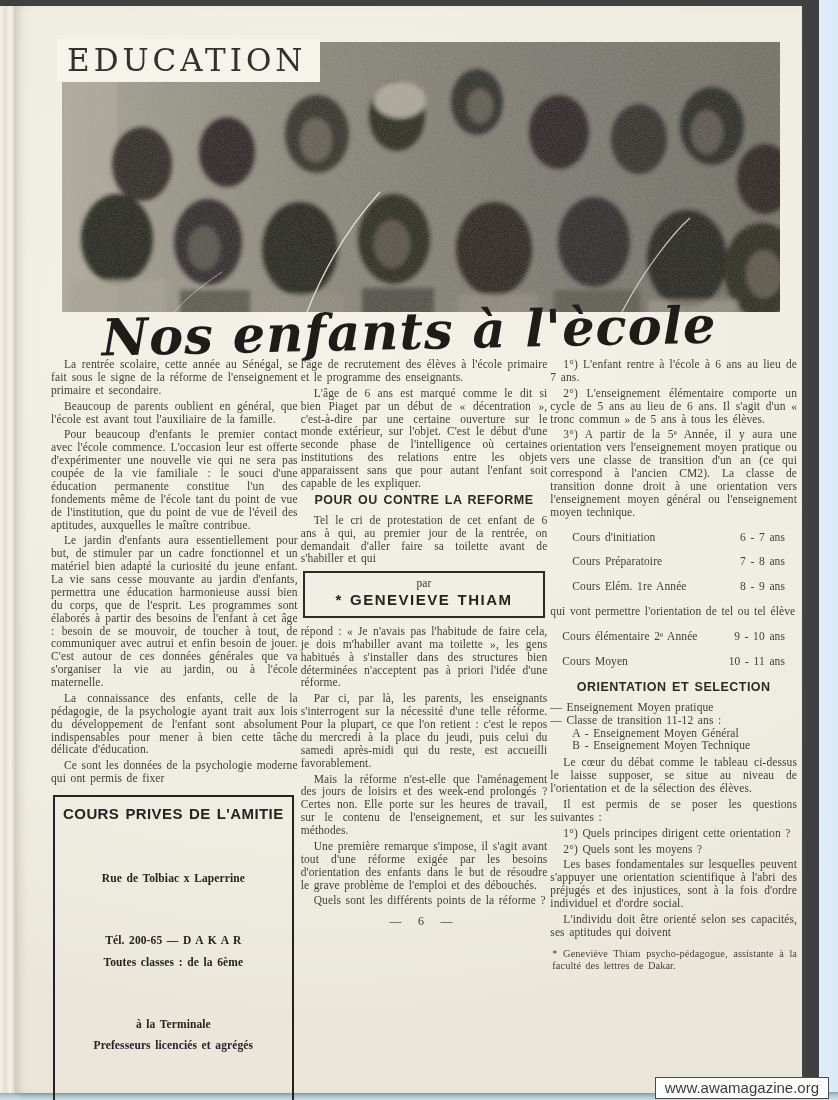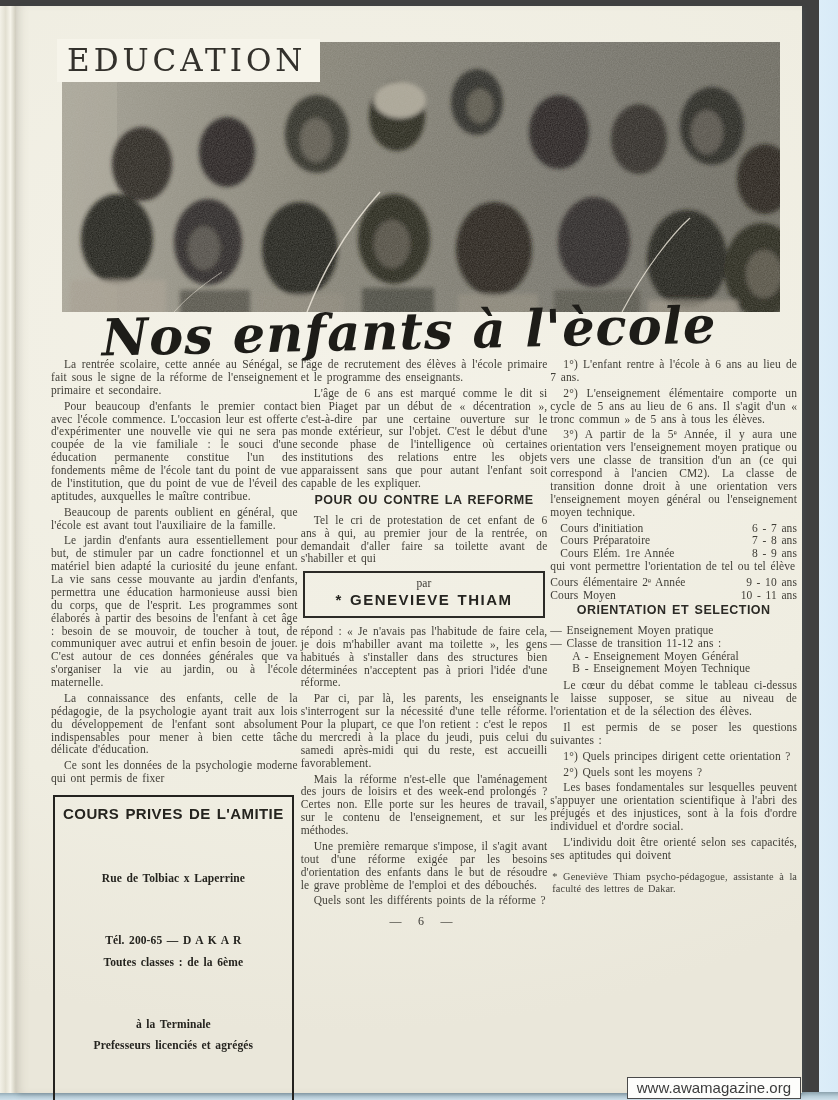--- a/index.html
+++ b/index.html
@@ -41,36 +41,36 @@
   .byline-name{font-family:"Liberation Sans",sans-serif;font-weight:bold;font-size:15px;
          letter-spacing:1.5px;color:#262521;margin-top:2px;}
 
   .ad-box{border:2px solid #24231f;margin:10px 4px 0 2px;padding:9px 8px 11px;text-align:center;
          font-family:"Liberation Serif",serif;color:#25241f;}
   .ad-title{font-family:"Liberation Sans",sans-serif;font-weight:bold;font-size:15px;
          letter-spacing:.4px;margin-bottom:6px;}
   .ad-line{font-weight:bold;font-size:11.5px;line-height:1.25;margin-top:48px;}
   .ad-gap{margin-top:7px;}
 
-  .course-row{display:flex;justify-content:space-between;text-indent:0;margin:0;align-items:center;}
+  .course-row{display:flex;justify-content:space-between;text-indent:0;margin:12px;align-items:center;}
   .course-row .crs{white-space:nowrap;}
   .course-row .ages{white-space:nowrap;}
   .course-indent{padding-left:10px;}
 
   .orient-list{margin:2px 0 4px;}
   .orient-item{text-indent:0;margin:0;}
   .orient-sub{padding-left:34px;text-indent:-12px;margin:0;}
 
   .footnote{font-size:10.3px;line-height:1.2;margin-top:9px;text-indent:0;color:#45433c;
          padding-left:2px;}
 
   .pagenum{text-align:center;font-size:12px;letter-spacing:6px;margin-top:8px;
          color:#3a3833;text-indent:0;}
 
-  .watermark{position:absolute;right:56px;bottom:1px;z-index:5;background:#fdfdfb;
+  .watermark{position:absolute;right:28px;bottom:1px;z-index:5;background:#fdfdfb;
          border:1px solid #4a4a4a;padding:1px 9px 2px;
          font-family:"Liberation Sans",sans-serif;font-size:15px;color:#3c3c3c;margin-left:7px;}
 </style>
 </head>
 <body>
 
 <div class="stage">
   <div class="blue-strip"></div>
   <div class="bottom-strip"></div>
 
@@ -138,22 +138,22 @@
         <rect width="718" height="270" filter="url(#grain)" opacity="0.5"></rect>
       </svg>
     </div>
 
     <div class="headline">Nos enfants à l'ècole</div>
 
     <div class="cols">
 
       <div class="col">
         <p class="para">La rentrée scolaire, cette année au Sénégal, se fait sous le signe de la réforme de l'enseignement primaire et secondaire.</p>
+        <p class="para">Beaucoup de parents oublient en général, que l'école est avant tout l'auxiliaire de la famille.</p>
         <p class="para">Pour beaucoup d'enfants le premier contact avec l'école commence. L'occasion leur est offerte d'expérimenter une nouvelle vie qui ne sera pas coupée de la vie familiale : le souci d'une éducation permanente constitue l'un des fondements même de l'école tant du point de vue de l'institution, que du point de vue de l'éveil des aptitudes, auxquelles le maître contribue.</p>
-        <p class="para">Beaucoup de parents oublient en général, que l'école est avant tout l'auxiliaire de la famille.</p>
         <p class="para">Le jardin d'enfants aura essentiellement pour but, de stimuler par un cadre fonctionnel et un matériel bien adapté la curiosité du jeune enfant. La vie sans cesse mouvante au jardin d'enfants, permettra une éducation harmonieuse aussi bien du corps, que de l'esprit. Les programmes sont élaborés à partir des besoins de l'enfant à cet âge : besoin de se mouvoir, de toucher à tout, de communiquer avec autrui et enfin besoin de jouer. C'est autour de ces données générales que va s'organiser la vie au jardin, ou à l'école maternelle.</p>
         <p class="para">La connaissance des enfants, celle de la pédagogie, de la psychologie ayant trait aux lois du développement de l'enfant sont absolument indispensables pour mener à bien cette tâche délicate d'éducation.</p>
         <p class="para">Ce sont les données de la psychologie moderne qui ont permis de fixer</p>
 
         <div class="ad-box">
           <div class="ad-title">COURS PRIVES DE L'AMITIE</div>
           <div class="ad-line">Rue de Tolbiac x Laperrine</div>
           <div class="ad-line">Tél. 200-65  —  D A K A R</div>
           <div class="ad-line ad-gap">Toutes classes : de la 6ème</div>
           <div class="ad-line">à la Terminale</div>

